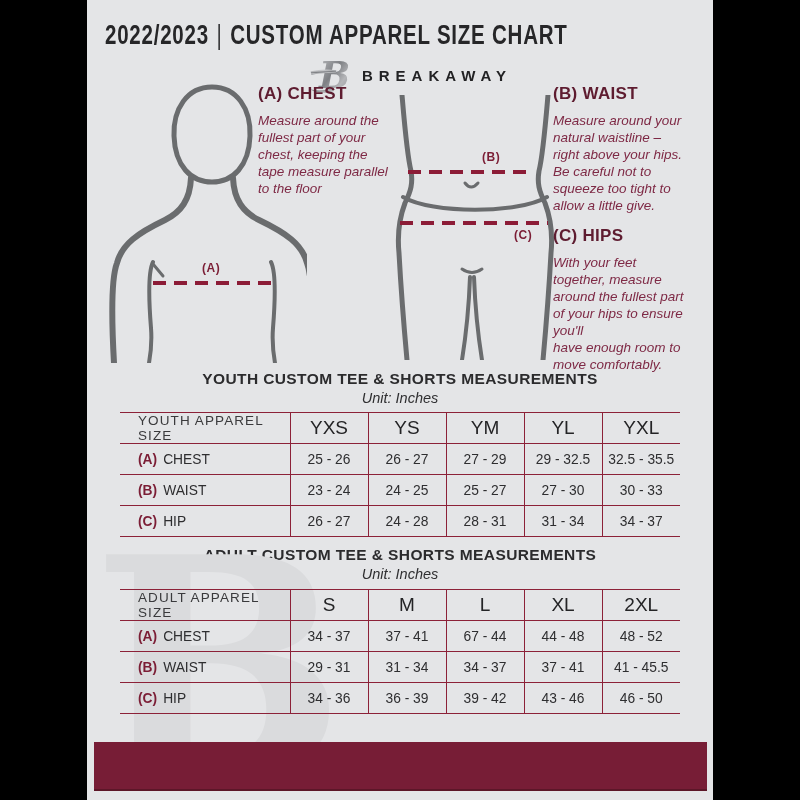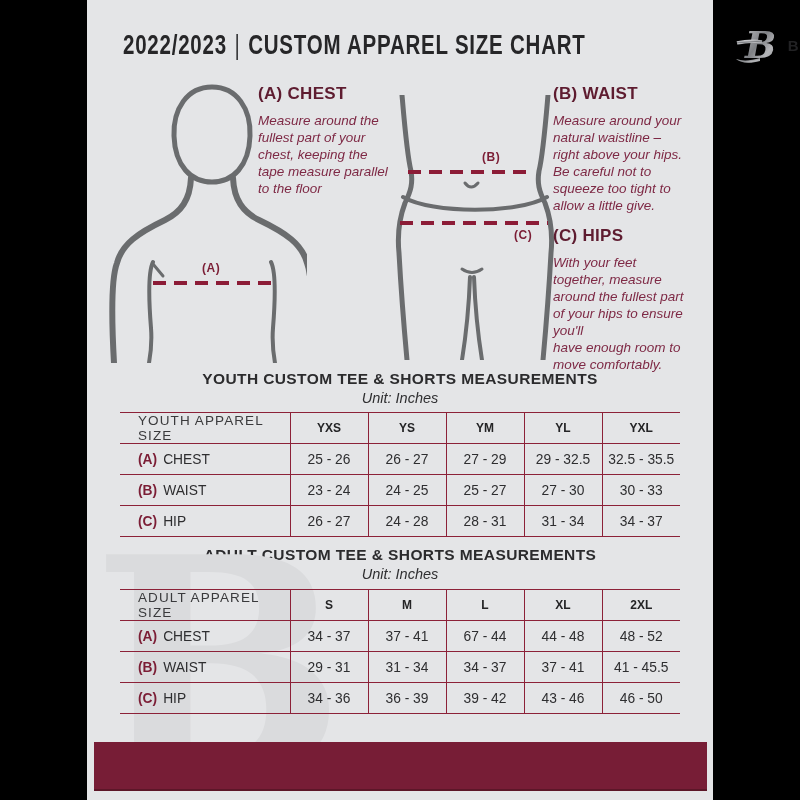--- a/index.html
+++ b/index.html
@@ -8,21 +8,21 @@
     background:#000;
     font-family:"Liberation Sans",sans-serif;
   }
   .page{
     position:absolute;left:87px;top:0;width:626px;height:800px;
     background:#e4e5e7;
   }
   
   .header{
     position:absolute;left:36px;top:20px;right:18px;height:50px;
-    display:flex;align-items:center;justify-content:space-between;
+    display:flex;align-items:center;justify-content:space-between;flex-direction:column;
   }
   .doc-title{
     font-weight:bold;font-size:27px;color:#262628;
     display:inline-block;transform:scaleX(0.76);transform-origin:0 50%;
     white-space:nowrap;letter-spacing:1px;
   }
   .doc-title .divider{font-weight:normal;color:#3a3a3c;padding:0 10px;}
   .brand{display:flex;align-items:center;gap:10px;}
   .brand-name{
     font-weight:bold;font-size:15px;letter-spacing:6px;color:#222224;
@@ -64,21 +64,21 @@
   .size-table{border-top:1.6px solid #8c2138;}
   .size-table td{
     padding:0;text-align:center;font-size:13.8px;color:#2e2e30;
     vertical-align:middle;
   }
   .size-table td+td{border-left:1.6px solid #8c2138;}
   .size-table td.lbl{text-align:left;padding-left:18px;}
   .size-table tr.hdr td.lbl{
     font-size:13.5px;letter-spacing:1.1px;color:#3a3a3c;font-weight:normal;
   }
-  .size-table tr.hdr td{font-weight:bold;font-size:12px;color:#242426;}
+  .size-table tr.hdr td{font-weight:normal;font-size:19px;color:#242426;}
   .row-key{font-weight:bold;color:#7b1d35;margin-right:6px;}
   
   .watermark{
     position:absolute;left:5px;top:545px;z-index:1;
     font-family:"DejaVu Serif",serif;font-weight:bold;
     font-size:300px;line-height:0.82;color:#dadbdd;
     user-select:none;
   }
   .footer-bar{
     position:absolute;left:7px;top:742px;width:613px;height:47px;

